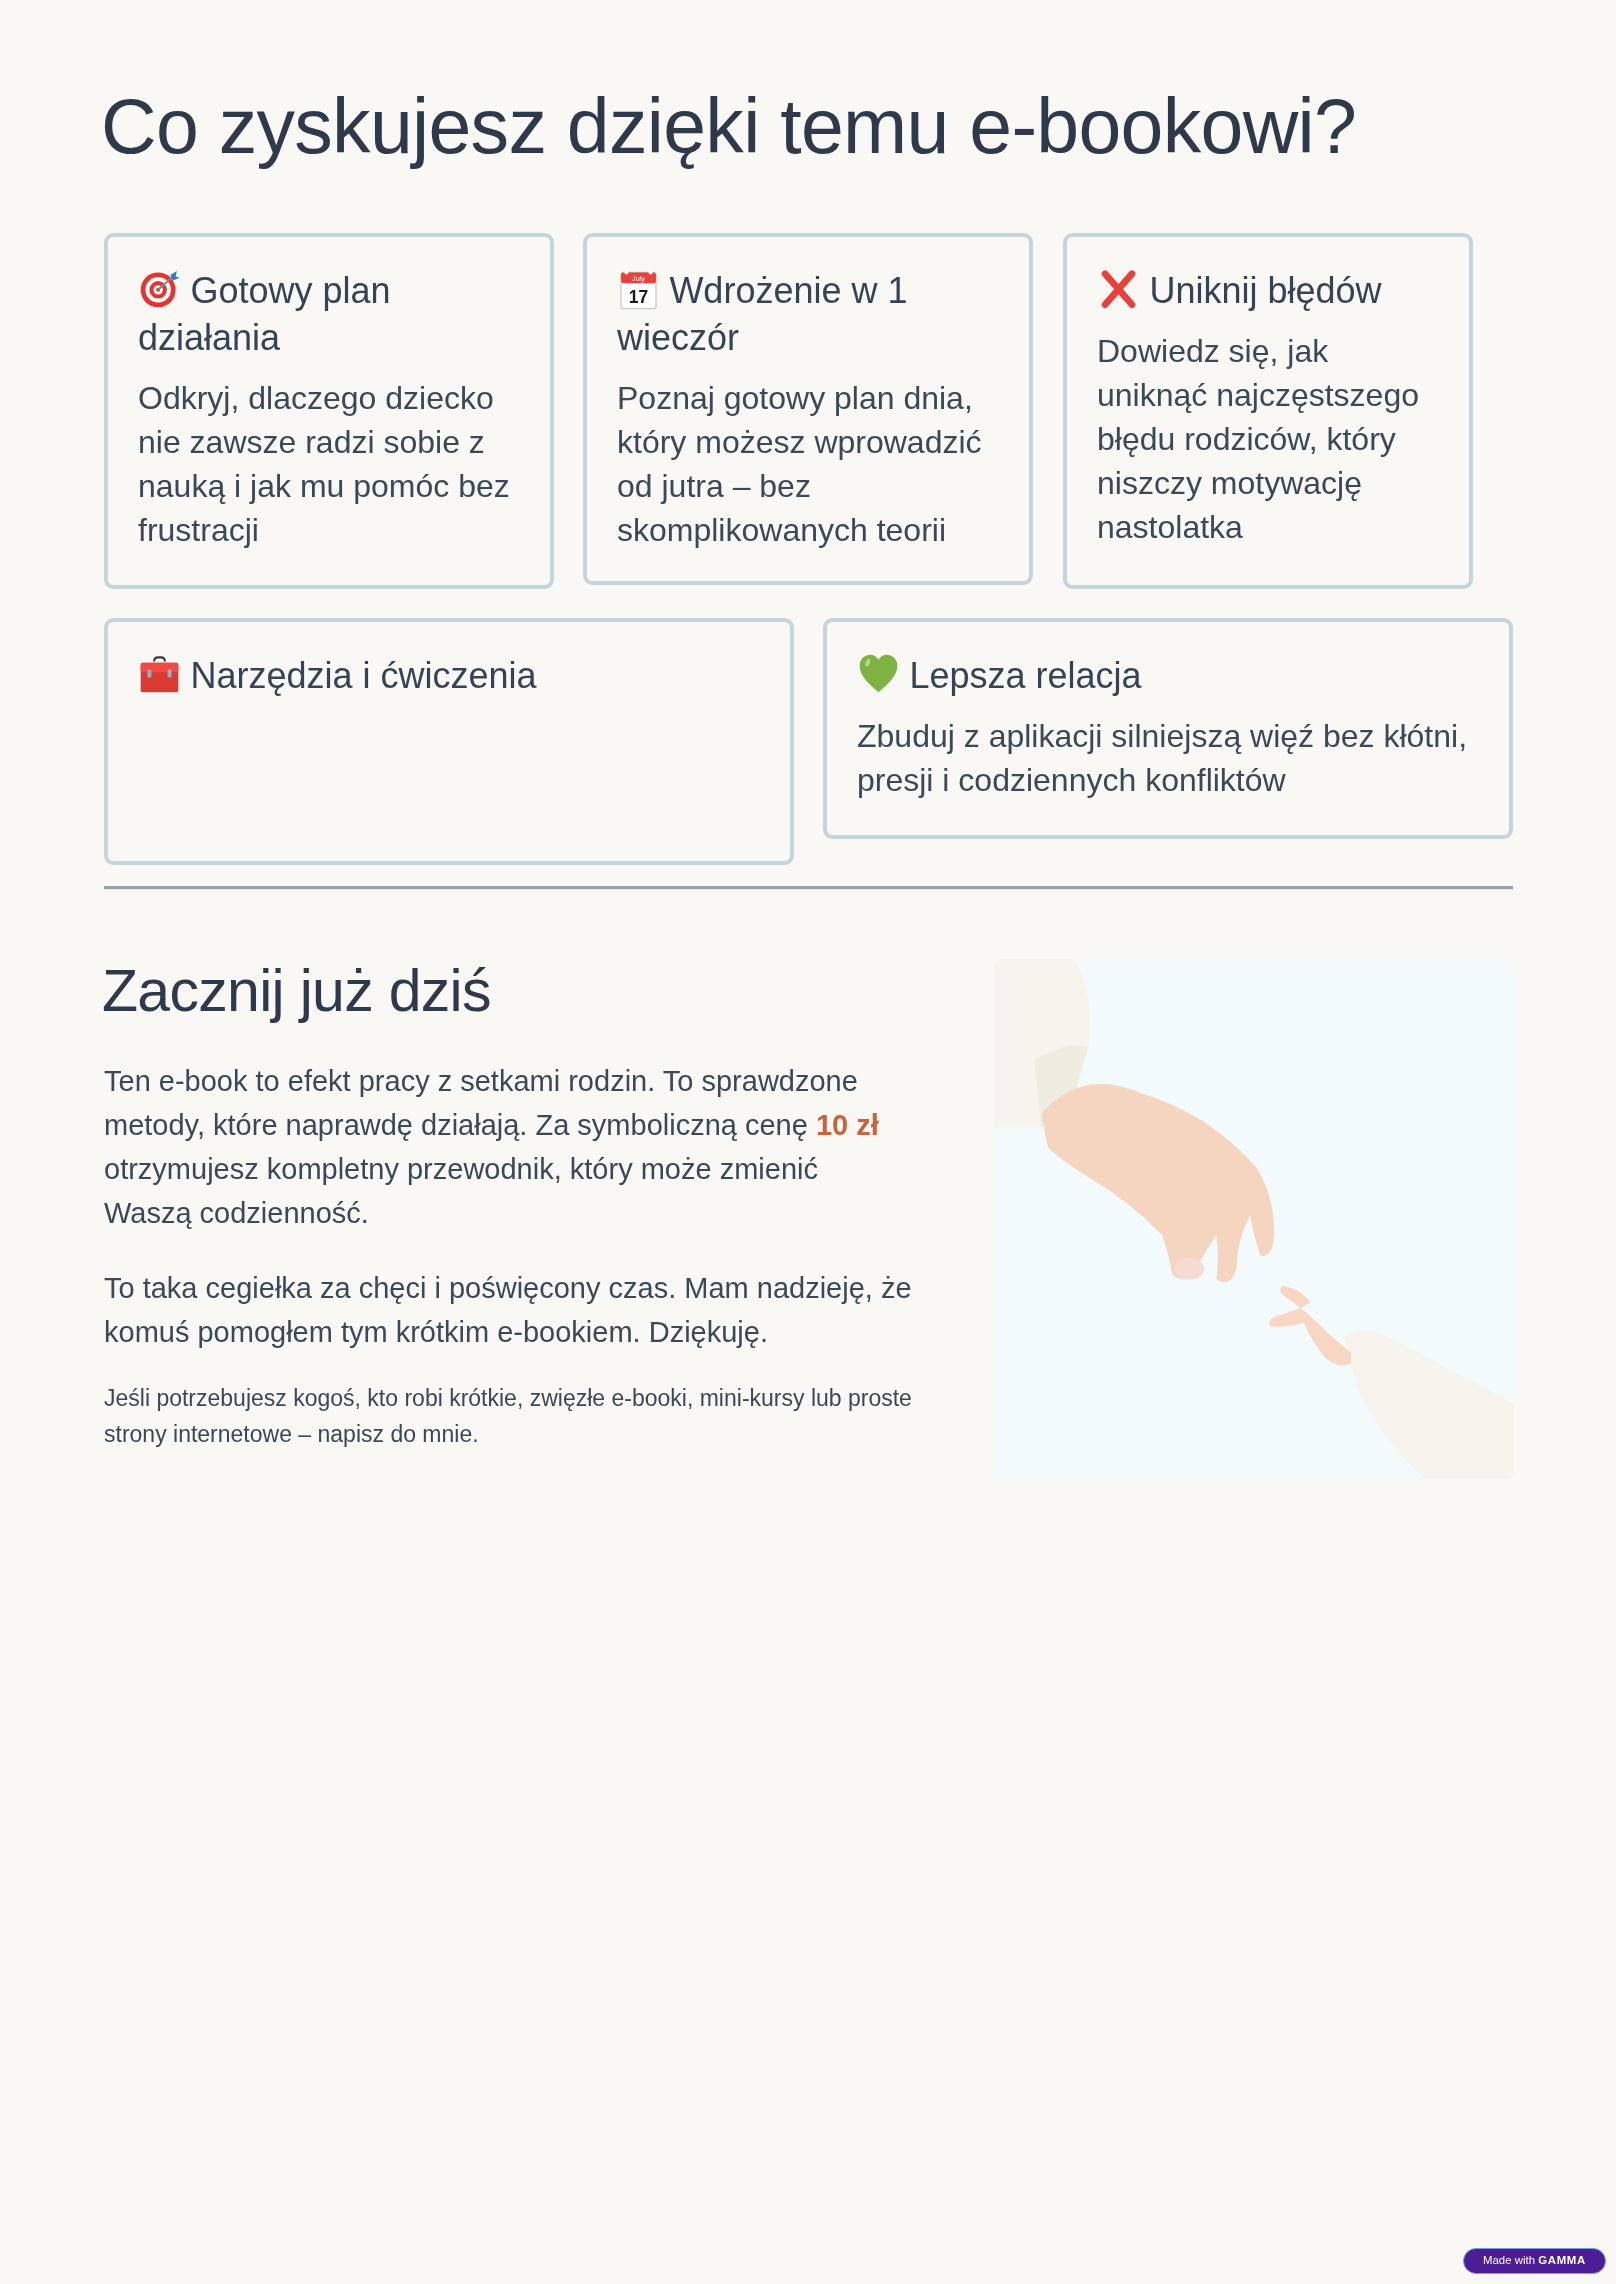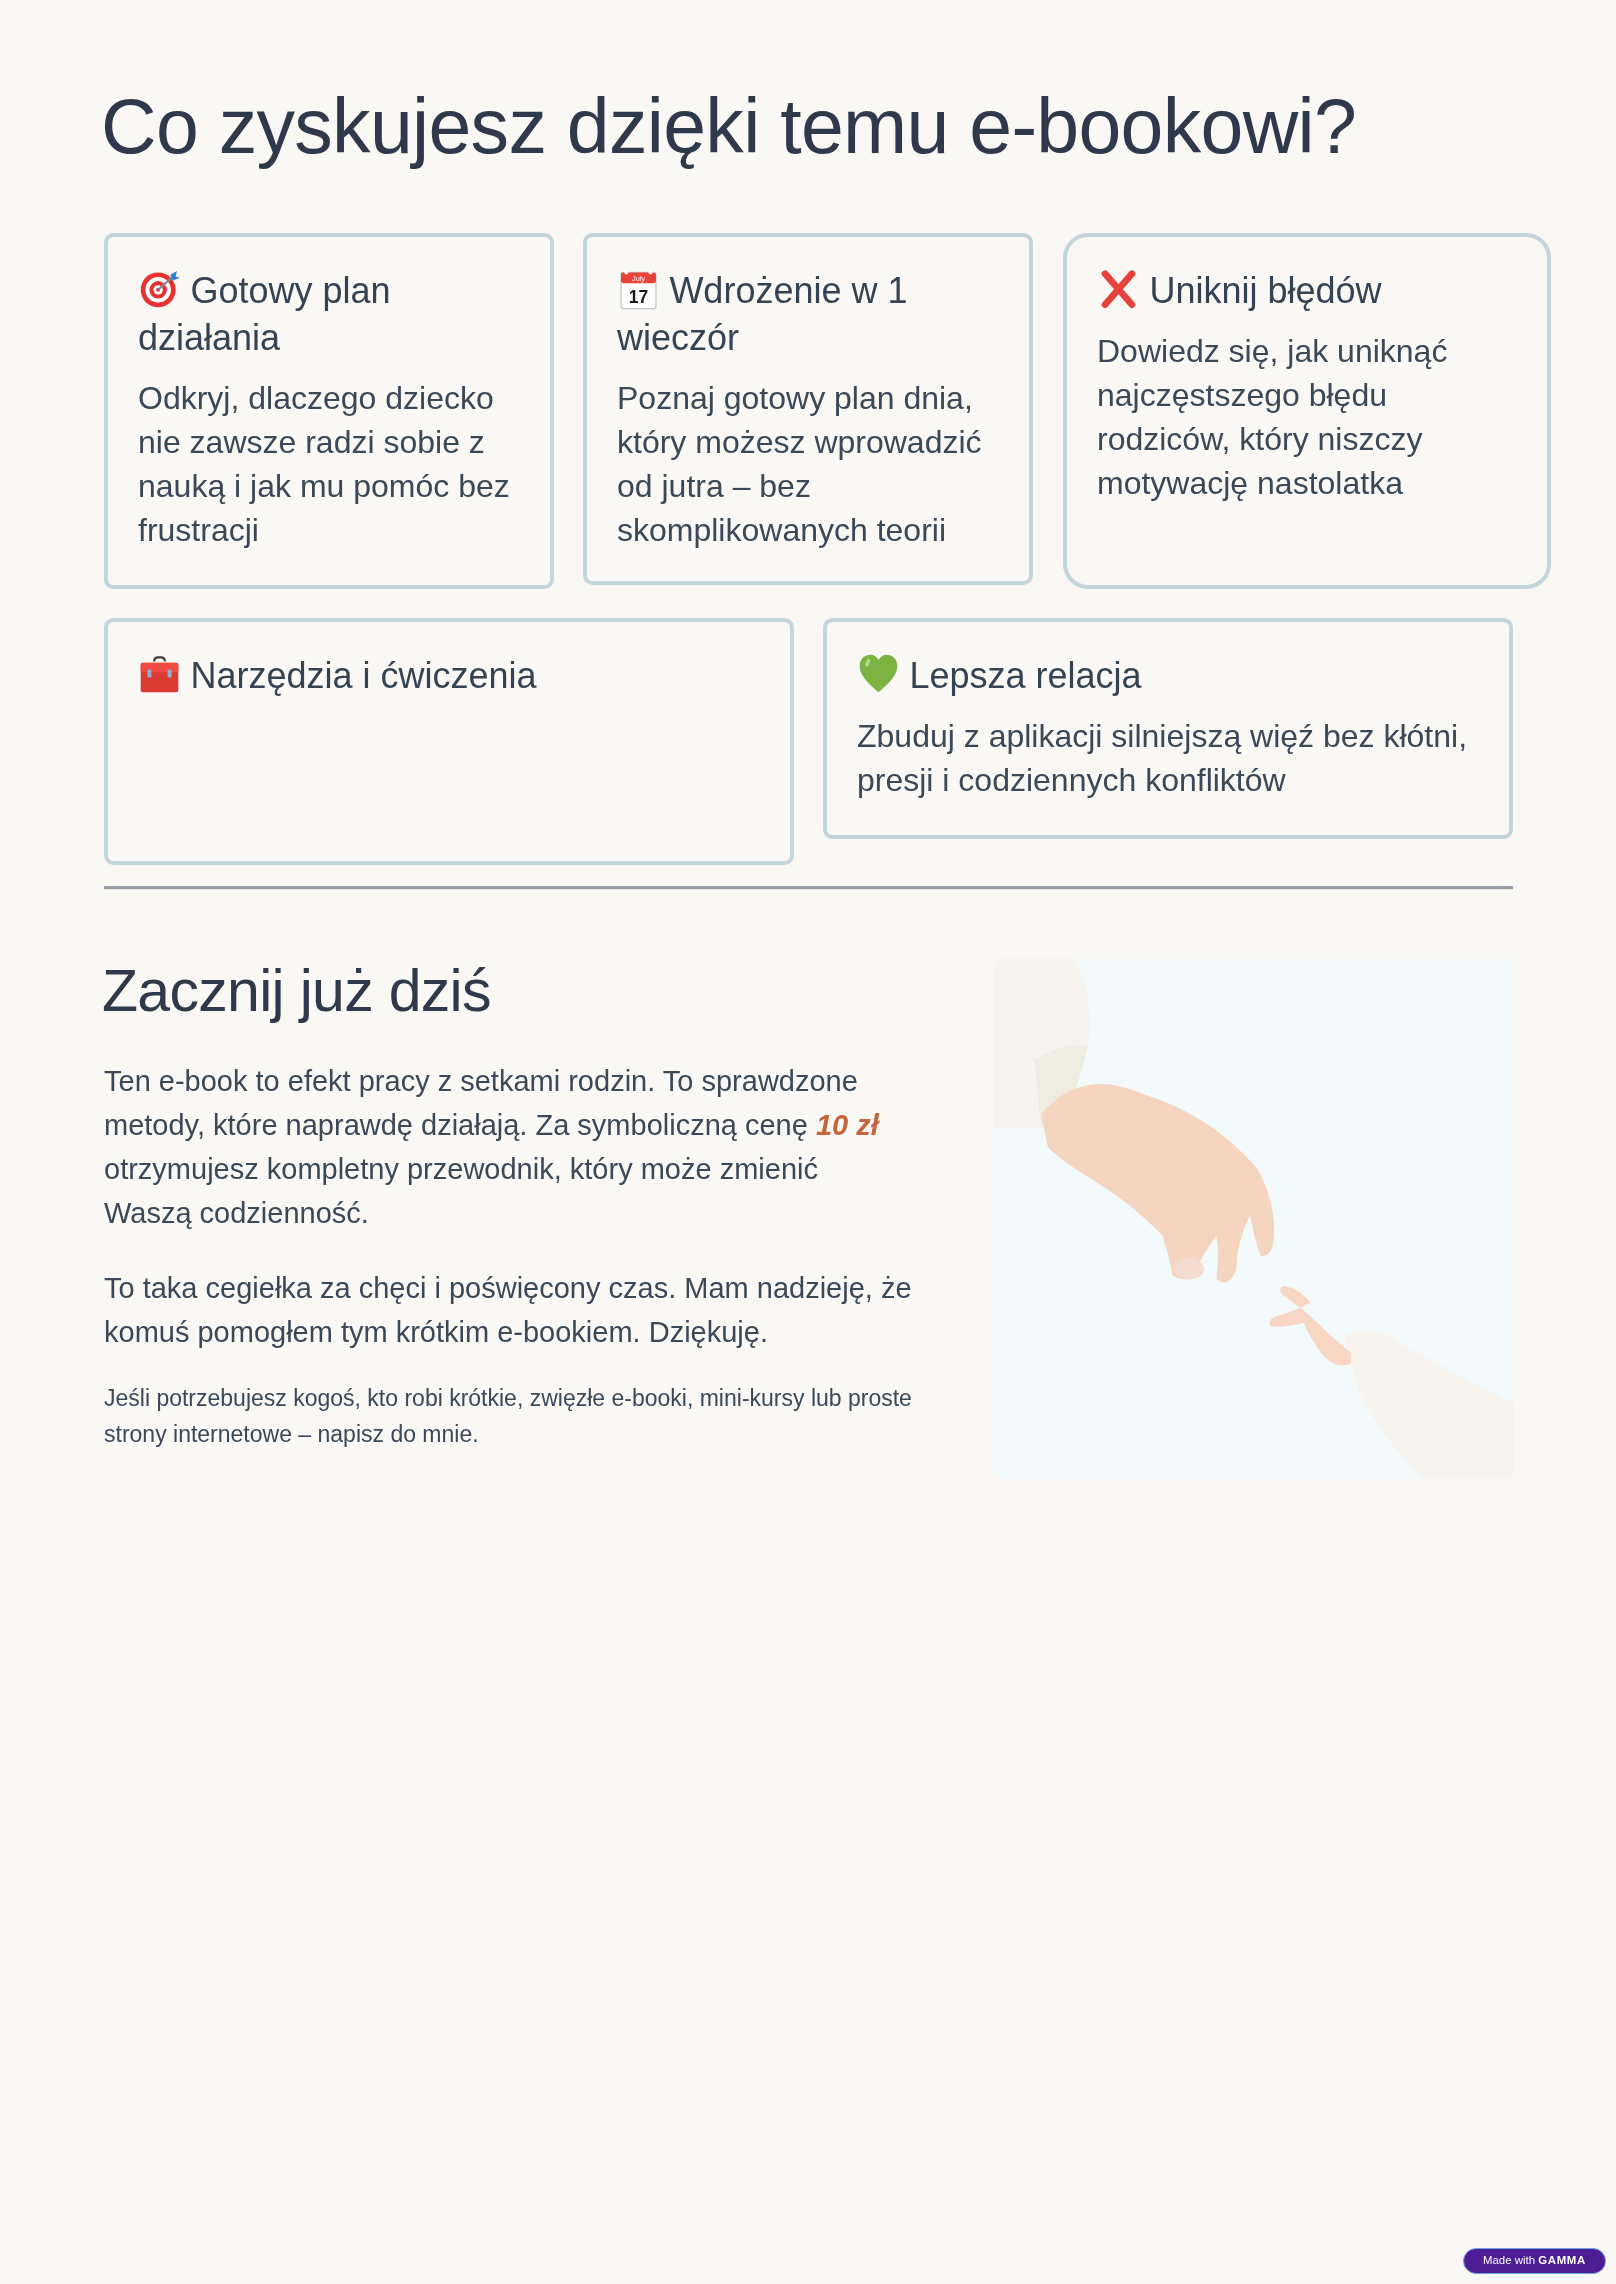--- a/index.html
+++ b/index.html
@@ -23,40 +23,40 @@
       font-size: 36px; line-height: 47px; color: #354454; font-weight: 400;
       margin-bottom: 15px;
     }
     .card-heading .icon { display: inline-block; width: 43px; height: 43px; vertical-align: -6.7px; margin-right: 9.4px; }
     .card-body {
       font-size: 32px; line-height: 44px; color: #3a4858;
     }
 
     #card-1 { left: 104px; top: 233px; width: 450px; height: 356px; }
     #card-2 { left: 583px; top: 233px; width: 450px; height: 352px; }
-    #card-3 { left: 1063px; top: 233px; width: 488px; height: 356px; border-radius: 25px; }
+    #card-3 { left: 1063px; top: 233px; width: 410px; height: 356px; }
     #card-4 { left: 104px; top: 618px; width: 690px; height: 247px; }
     #card-5 { left: 823px; top: 618px; width: 690px; height: 221px; }
 
     .divider {
       position: absolute; left: 104px; top: 886px; width: 1409px; height: 4px;
       background: #9aa0a8; border-bottom: 1.3px solid #e6e6e4;
     }
 
     .section-title {
       position: absolute; left: 102px; top: 951px;
       font-size: 59px; line-height: 81px; color: #2e3a4c; font-weight: 400;
       letter-spacing: -0.7px;
     }
 
     .section-text { position: absolute; left: 104px; width: 808px; color: #3a4858; }
     .para-1 { top: 1059px; font-size: 29px; line-height: 44px; }
     .para-2 { top: 1266px; font-size: 29px; line-height: 44px; }
     .para-3 { top: 1380px; font-size: 23px; line-height: 36px; }
-    .price { color: #c5653d; font-weight: 700; font-style: italic; }
+    .price { color: #c5653d; font-weight: 700; }
 
     .hero-image {
       position: absolute; left: 994px; top: 959px; width: 520px; height: 520px;
       border-radius: 8px; overflow: hidden; background: #f2fafc;
     }
     .hero-image svg { width: 100%; height: 100%; display: block; }
 
     .gamma-badge {
       position: absolute; left: 1463px; top: 2248px; width: 143px; height: 25.6px;
       background: #4c1d95; border: 1.3px solid #6fa2e0; border-radius: 13.5px;

